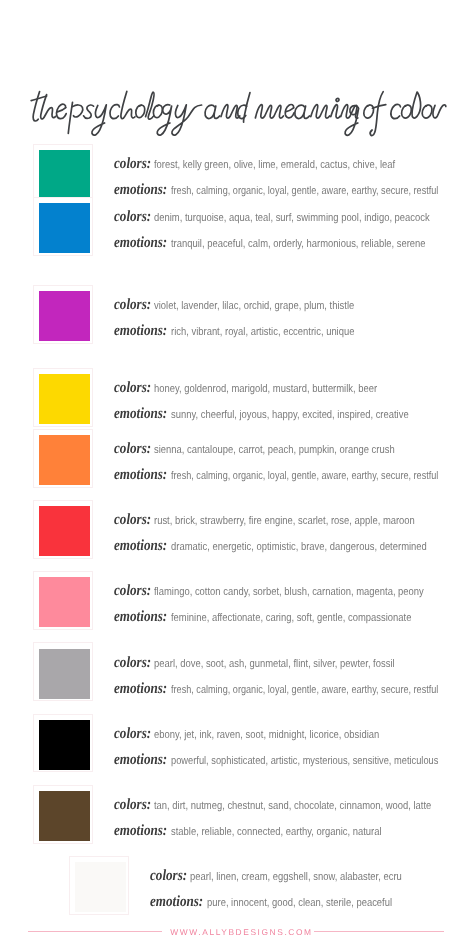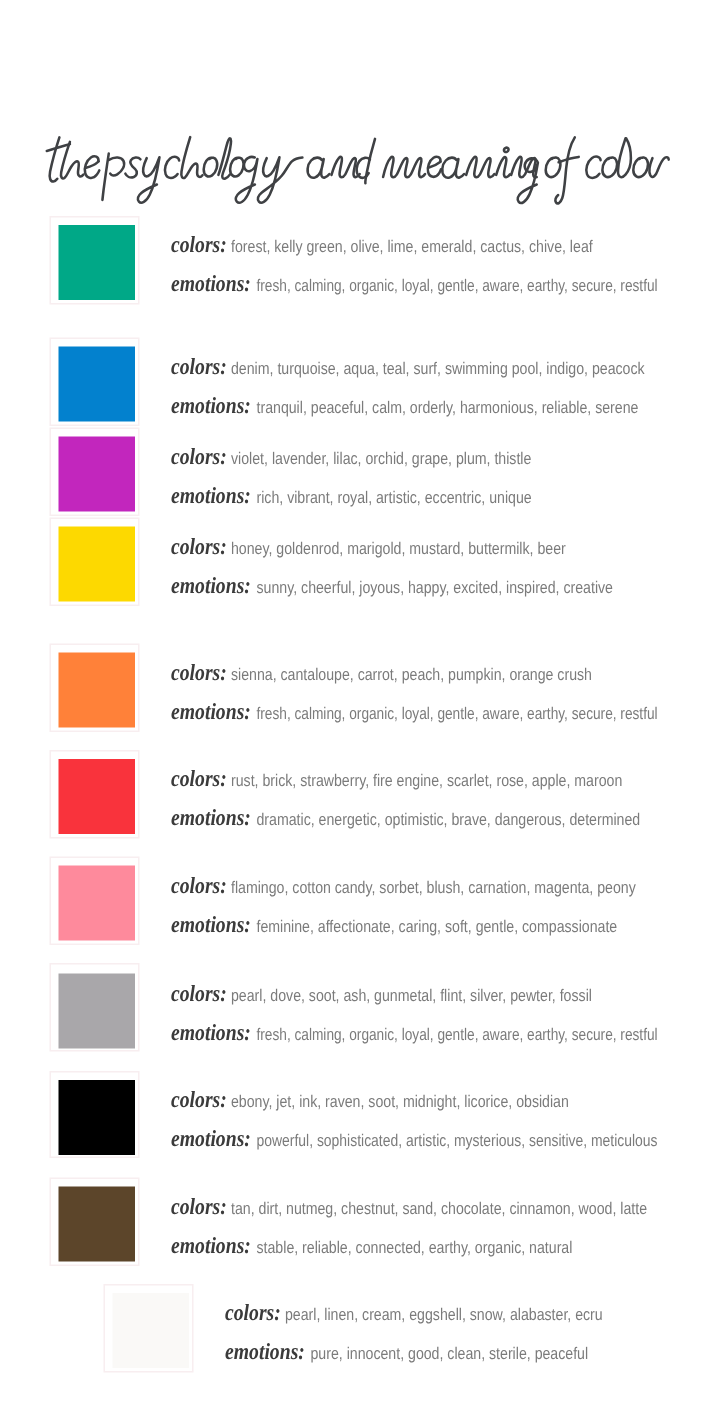--- a/index.html
+++ b/index.html
@@ -147,39 +147,39 @@
   <div class="rows" id="rows">
       <div class="row" style="top: 144px;">
         <div class="swatch-frame">
           <div class="swatch" style="background:#00a887"></div>
         </div>
         <div class="text-col">
           <div class="line line-colors"><span class="lbl" style="margin-right: -3.79px;">colors:</span> <span class="val" style="transform: scaleX(0.843);">forest, kelly green, olive, lime, emerald, cactus, chive, leaf</span></div>
           <div class="line line-emotions"><span class="lbl" style="margin-right: -6.25px;">emotions:</span> <span class="val" style="transform: scaleX(0.8149);">fresh, calming, organic, loyal, gentle, aware, earthy, secure, restful</span></div>
         </div>
       </div>
-      <div class="row" style="top: 225px;">
+      <div class="row" style="top: 197px;">
         <div class="swatch-frame">
           <div class="swatch" style="background:#0381ce"></div>
         </div>
         <div class="text-col">
           <div class="line line-colors"><span class="lbl" style="margin-right: -3.79px;">colors:</span> <span class="val" style="transform: scaleX(0.843);">denim, turquoise, aqua, teal, surf, swimming pool, indigo, peacock</span></div>
           <div class="line line-emotions"><span class="lbl" style="margin-right: -6.25px;">emotions:</span> <span class="val" style="transform: scaleX(0.843);">tranquil, peaceful, calm, orderly, harmonious, reliable, serene</span></div>
         </div>
       </div>
       <div class="row" style="top: 285px;">
         <div class="swatch-frame">
           <div class="swatch" style="background:#c226bd"></div>
         </div>
         <div class="text-col">
           <div class="line line-colors"><span class="lbl" style="margin-right: -3.79px;">colors:</span> <span class="val" style="transform: scaleX(0.843);">violet, lavender, lilac, orchid, grape, plum, thistle</span></div>
           <div class="line line-emotions"><span class="lbl" style="margin-right: -6.25px;">emotions:</span> <span class="val" style="transform: scaleX(0.843);">rich, vibrant, royal, artistic, eccentric, unique</span></div>
         </div>
       </div>
-      <div class="row" style="top: 345px;">
+      <div class="row" style="top: 368px;">
         <div class="swatch-frame">
           <div class="swatch" style="background:#fdd900"></div>
         </div>
         <div class="text-col">
           <div class="line line-colors"><span class="lbl" style="margin-right: -3.79px;">colors:</span> <span class="val" style="transform: scaleX(0.843);">honey, goldenrod, marigold, mustard, buttermilk, beer</span></div>
           <div class="line line-emotions"><span class="lbl" style="margin-right: -6.25px;">emotions:</span> <span class="val" style="transform: scaleX(0.843);">sunny, cheerful, joyous, happy, excited, inspired, creative</span></div>
         </div>
       </div>
       <div class="row" style="top: 428.8px;">
         <div class="swatch-frame">
@@ -239,14 +239,21 @@
         <div class="swatch-frame">
           <div class="swatch" style="background:#faf9f7"></div>
         </div>
         <div class="text-col">
           <div class="line line-colors"><span class="lbl" style="margin-right: -3.79px;">colors:</span> <span class="val" style="transform: scaleX(0.843);">pearl, linen, cream, eggshell, snow, alabaster, ecru</span></div>
           <div class="line line-emotions"><span class="lbl" style="margin-right: -6.25px;">emotions:</span> <span class="val" style="transform: scaleX(0.843);">pure, innocent, good, clean, sterile, peaceful</span></div>
         </div>
       </div>
     </div>
 
+  <div class="footer">
+    <div class="footer-inner">
+      <div class="footer-rule left"></div>
+      <div class="footer-text">WWW.ALLYBDESIGNS.COM</div>
+      <div class="footer-rule right"></div>
+    </div>
+  </div>
 
 </div>
 
 </body></html>

